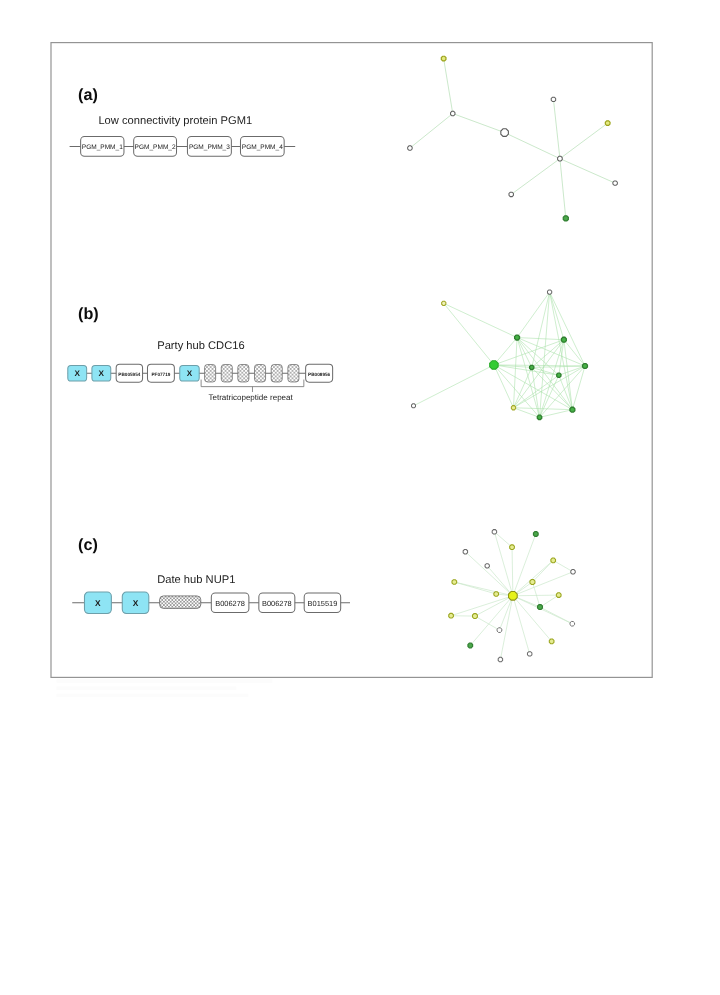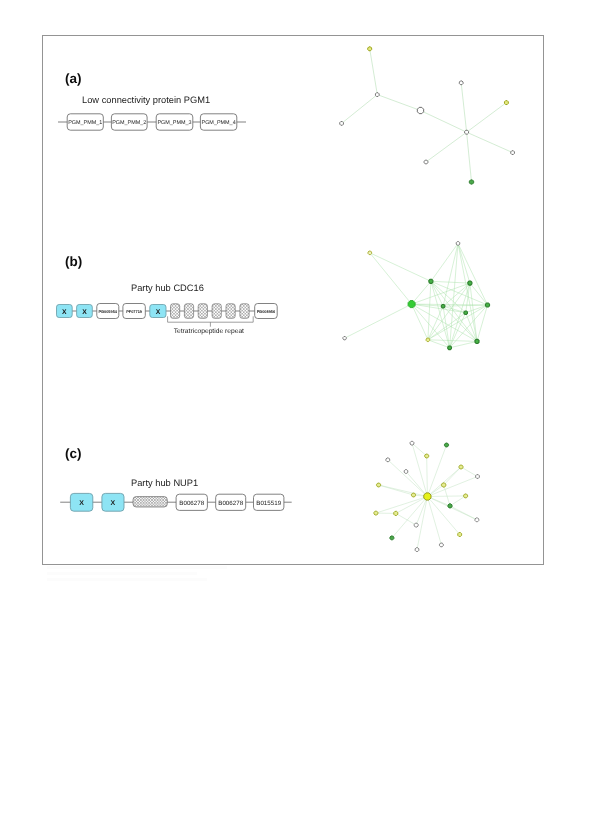--- a/index.html
+++ b/index.html
@@ -17,21 +17,21 @@
 
 <div id="figure"></div>
 
 <div class="panel-label" style="left:65px;top:71px;">(a)</div>
 <div class="panel-title" style="left:82px;top:95px;">Low connectivity protein PGM1</div>
 
 <div class="panel-label" style="left:65px;top:254px;">(b)</div>
 <div class="panel-title" style="left:120px;top:283px;padding-left:11px;">Party hub CDC16</div>
 
 <div class="panel-label" style="left:65px;top:446px;">(c)</div>
-<div class="panel-title" style="left:131px;top:478px;">Party hub NUP1</div>
+<div class="panel-title" style="left:131px;top:478px;">Date hub NUP1</div>
 
 <svg class="arch" style="left:54px;top:108px;" width="198" height="28" viewBox="0 0 198 28">
   <line x1="4" y1="14" x2="192" y2="14" stroke="#6b6b6b" stroke-width="0.85"></line>
   <g>
     <rect x="13.2" y="5.8" width="36.1" height="16.4" rx="3.2" ry="3.2" fill="#fff" stroke="#6b6b6b" stroke-width="0.85"></rect>
     <text class="dlabel" x="31.25" y="16.3" font-size="5.45" text-anchor="middle">PGM_PMM_1</text>
   </g>
   <g>
     <rect x="57.4" y="5.8" width="35.7" height="16.4" rx="3.2" ry="3.2" fill="#fff" stroke="#6b6b6b" stroke-width="0.85"></rect>
     <text class="dlabel" x="75.25" y="16.3" font-size="5.45" text-anchor="middle">PGM_PMM_2</text>

